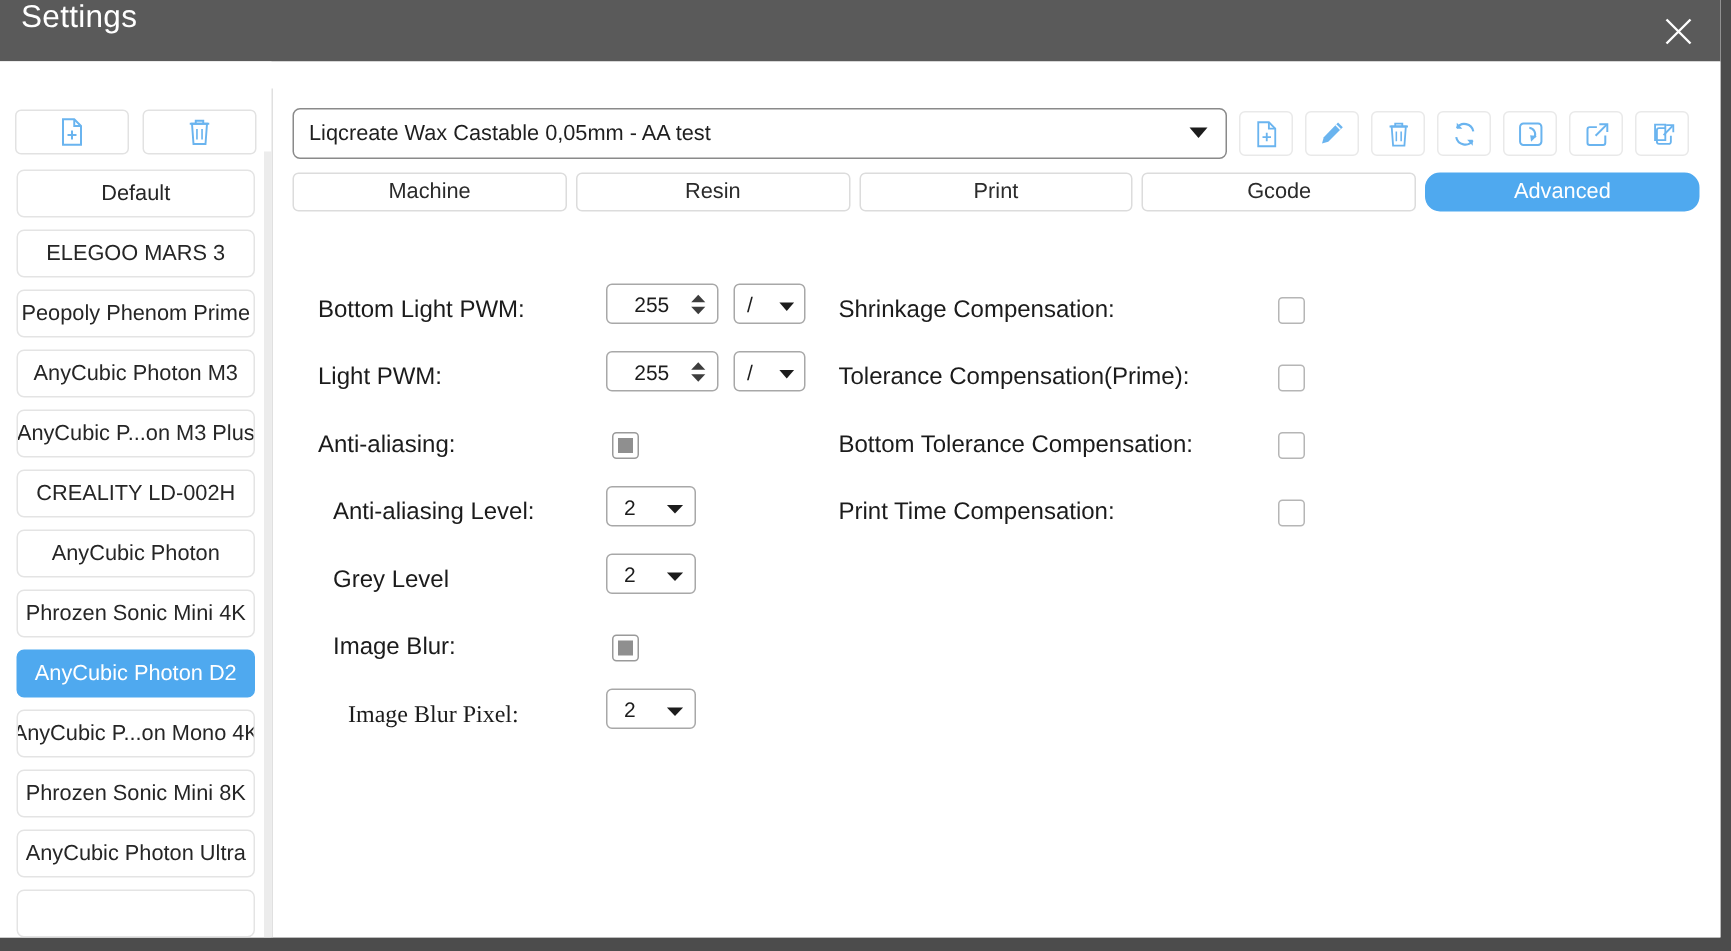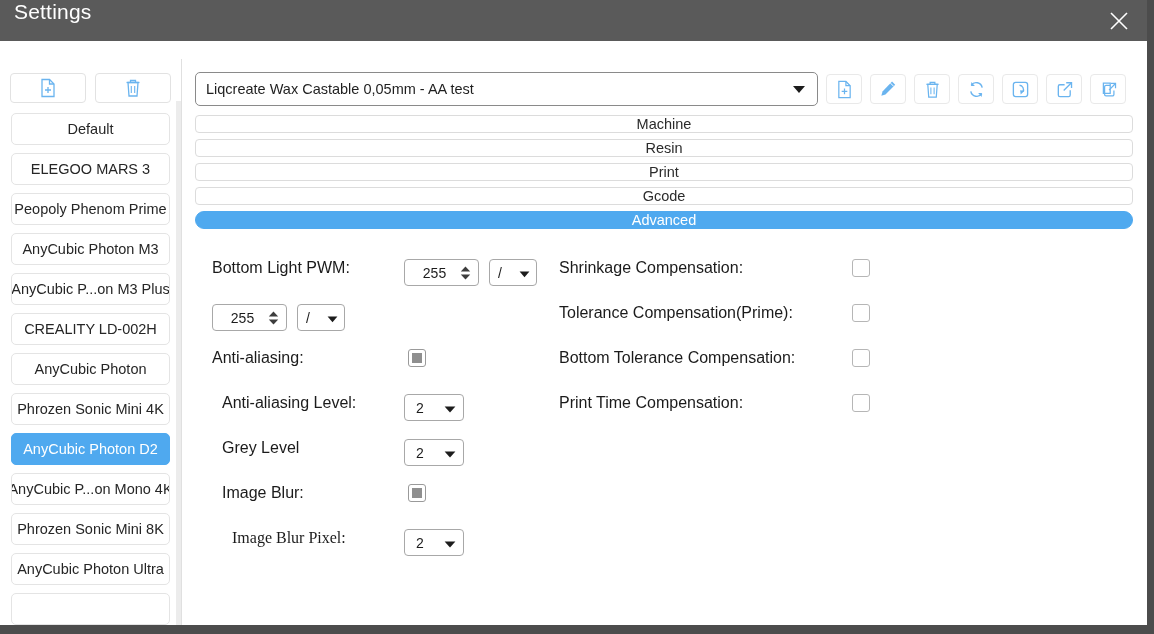--- a/index.html
+++ b/index.html
@@ -122,21 +122,20 @@
     background: #fff;
     display: flex; align-items: center; justify-content: center;
     cursor: pointer;
     flex: 0 0 auto;
   }
 
   
   #tabs {
     display: flex; gap: 6px;
     padding: 9px 14px 0 5px;
-    flex-direction: column;
   }
   .tab {
     flex: 1 1 0;
     height: 26px;
     border: 1px solid #dcdcdc;
     border-radius: 4px;
     background: #fff;
     color: #2b2b2b;
     font-size: 14.5px;
     display: flex; align-items: center; justify-content: center;
@@ -149,21 +148,21 @@
     border-radius: 10px;
   }
 
   
   #form-area { position: relative; margin-top: 30px; }
   .col { position: absolute; top: 0; }
   #col-left { left: 22px; width: 335px; }
   #col-right { left: 369px; width: 520px; }
 
   .frow {
-    display: flex; align-items: flex-start;
+    display: flex; align-items: flex-end;
     height: 45px;
   }
   .flabel {
     font-size: 16px; color: #1b1b1b;
     white-space: nowrap;
   }
   #col-left .flabel { width: 192px; }
   #col-left .frow.indent .flabel { padding-left: 10px; }
   #col-left .frow.indent2 .flabel { padding-left: 20px; font-family: Liberation Serif, serif; }
   #col-right .flabel { width: 293px; }
@@ -388,20 +387,21 @@
               <span>/</span>
               <span>
                 <svg width="11" height="7" viewBox="0 0 11 7">
                     <path d="M0.6 0.6 L5.5 6.3 L10.4 0.6 Z" fill="#1c1c1c"></path>
                   </svg>
               </span>
             </div>
           </div>
 
           <div class="frow">
+            <span class="flabel">Light PWM:</span>
             <div class="spinner">
               <span class="sval">255</span>
               <span class="sarrows">
                 <svg width="11" height="6" viewBox="0 0 11 6">
                     <path d="M5.5 0.5 L10.2 5.5 L0.8 5.5 Z" fill="#3d3d3d"></path>
                   </svg>
                 <svg width="11" height="6" viewBox="0 0 11 6">
                     <path d="M5.5 5.5 L0.8 0.5 L10.2 0.5 Z" fill="#3d3d3d"></path>
                   </svg>
               </span>

